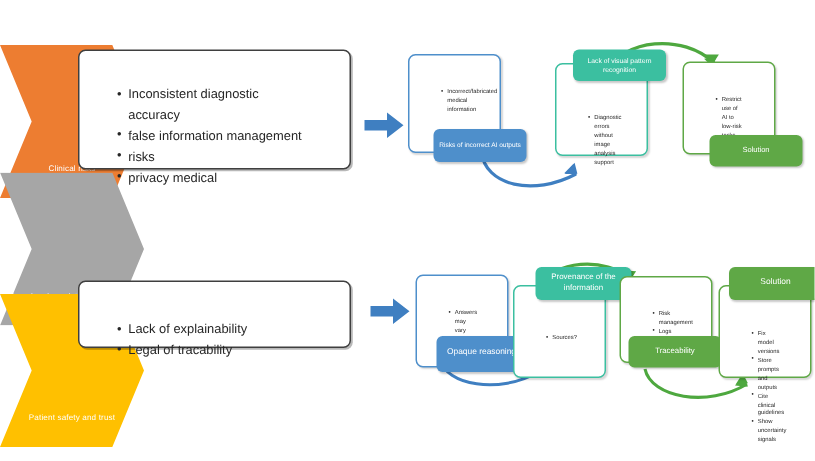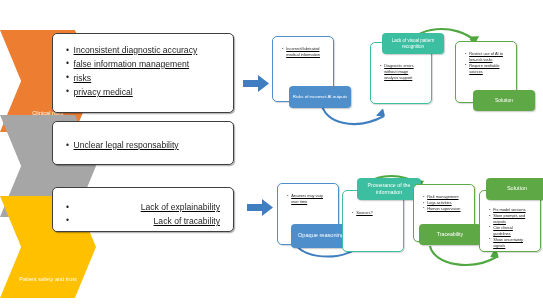--- a/index.html
+++ b/index.html
@@ -10,21 +10,21 @@
 
   
   .chev{position:absolute;display:flex;align-items:flex-end;
         justify-content:center;box-sizing:border-box;}
   .chev .lbl{font-size:5.4px;line-height:1.45;text-align:center;
              color:#ffffff;padding:0 3px 14px 3px;letter-spacing:.1px;}
 
   
   .box{position:absolute;box-sizing:border-box;background:#ffffff;
        border-radius:5px;}
-  .box ul{list-style:none;margin:4px;padding:0;text-decoration:underline;}
+  .box ul{list-style:none;margin:16px;padding:0;}
   .box li{position:relative;padding-left:6px;color:#262626;}
   .box li::before{content:"•";position:absolute;left:0;top:-0.5px;}
 
   
   .bigbox{border:.8px solid #3f3f3f;box-shadow:1.2px 1.2px 0 rgba(0,0,0,.28);}
   .bigbox ul{padding:0;}
   .bigbox li{font-size:8.6px;line-height:1.62;padding-left:7.5px;}
 
   
   .smbox li{font-size:3.9px;line-height:1.52;padding-left:4.2px;}
@@ -114,36 +114,31 @@
   <div class="pill" style="left:473px;top:90px;width:62px;height:21px;background:#5FA846;font-size:5px;padding:0 3px;">
     <span>Solution</span>
   </div>
 
   <div class="chev nosel" style="left:0px;top:115px;width:96px;height:102px;
               background:#A6A6A6;
               clip-path:polygon(0 0,78% 0,100% 50%,78% 100%,0 100%,22% 50%);">
     <div class="lbl">Legal and regulatory challenges</div>
   </div>
 
-  <div class="box bigbox" style="left:52px;top:121px;width:182px;height:44px;padding:13px 9px;">
-    <ul>
-      <li>Unclear legal responsability</li>
-    </ul>
-  </div>
 
   <div class="chev nosel" style="left:0px;top:196px;width:96px;height:102px;
               background:#FFC000;
               clip-path:polygon(0 0,78% 0,100% 50%,78% 100%,0 100%,22% 50%);">
     <div class="lbl">Patient safety and trust</div>
   </div>
 
-  <div class="box bigbox" style="left:52px;top:187px;width:182px;height:45px;padding:9px 9px;text-align:right;">
+  <div class="box bigbox" style="left:52px;top:187px;width:182px;height:45px;padding:9px 9px;">
     <ul>
       <li>Lack of explainability</li>
-      <li>Lack of tracability</li>
+      <li>Legal of tracability</li>
     </ul>
   </div>
 
   <div class="blockarrow" style="left:247px;top:199px;">
     <svg width="26" height="17" viewBox="0 0 26 17">
       <path d="M0 5 H15 V0 L26 8.5 L15 17 V12 H0 Z" fill="#3F7FC1"></path>
     </svg>
   </div>
 
   <div style="position:absolute;left:291px;top:235px;">

